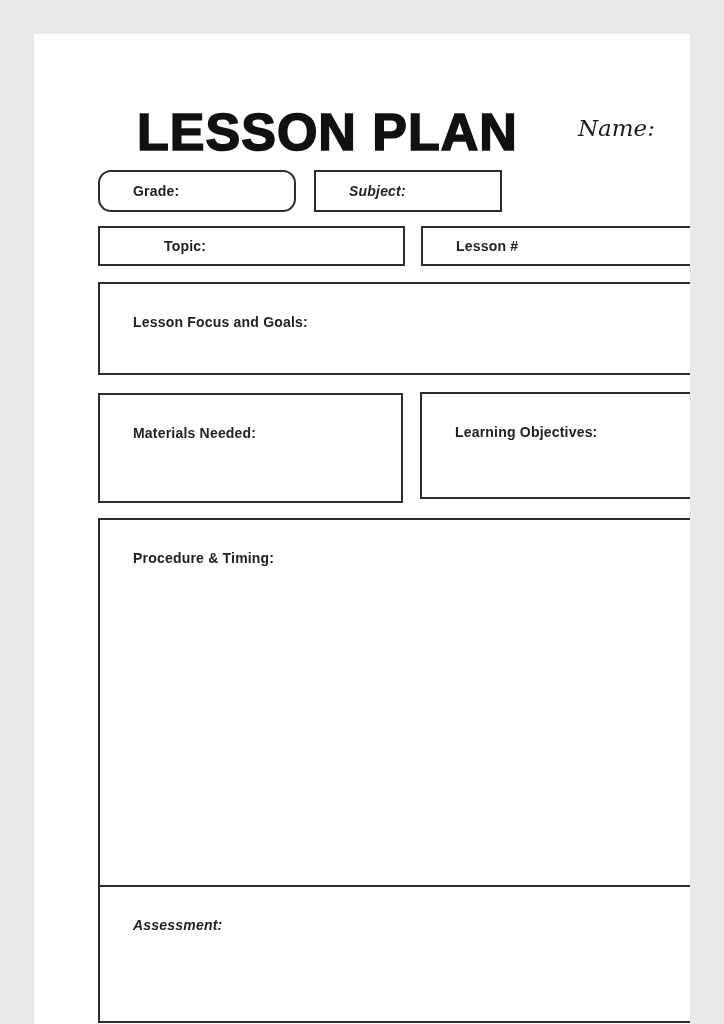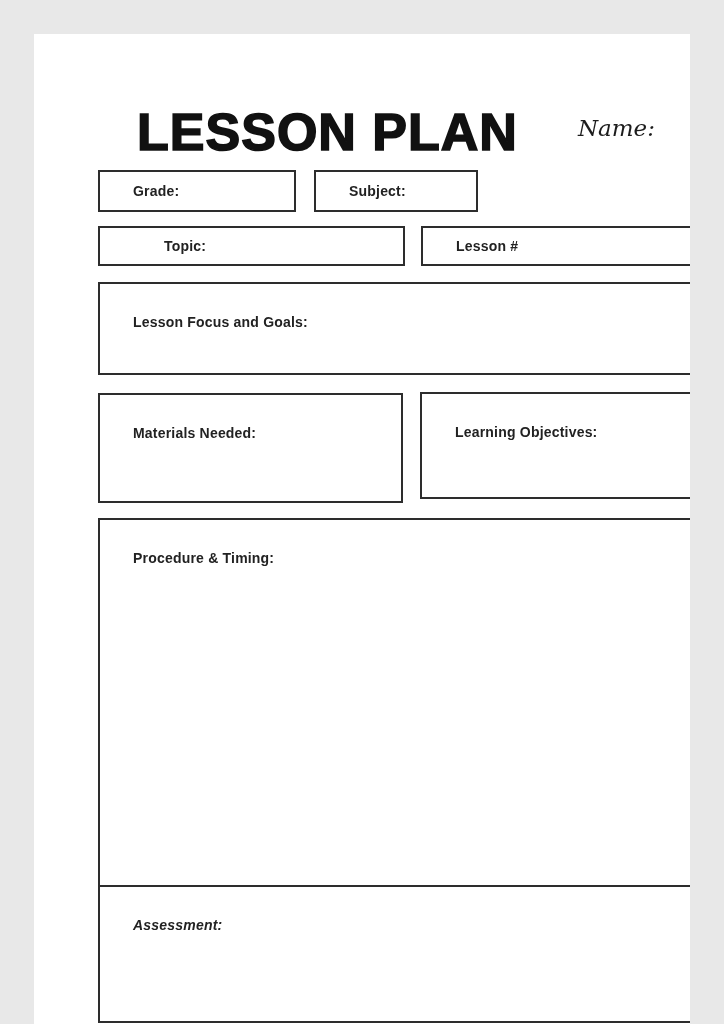--- a/index.html
+++ b/index.html
@@ -62,22 +62,22 @@
     letter-spacing: 0.2px;
     white-space: nowrap;
   }
 
   
   .box.small { align-items: center; padding-left: 16px; }
 
   
   .box.area { align-items: flex-start; padding: 13px 0 0 16px; }
 
-  .box.grade      { left: 47px;  top: 119px; width: 198px; height: 42px; }
-  .box.subject    { left: 263px; top: 119px; width: 164px; height: 42px; }
+  .box.grade      { left: 47px;  top: 119px; width: 198px; height: 42px; border-radius: 13px; }
+  .box.subject    { left: 263px; top: 119px; width: 188px; height: 42px; font-style: italic; }
   .box.date       { left: 479px; top: 119px; width: 198px; height: 42px; }
 
   .box.topic      { left: 47px;  top: 175px; width: 307px; height: 40px; padding-left: 47px; }
   .box.lesson-num { left: 370px; top: 175px; width: 307px; height: 40px; }
 
   .box.focus      { left: 47px;  top: 231px; width: 630px; height: 93px; }
 
   .box.materials  { left: 47px;  top: 342px; width: 305px; height: 110px; }
   .box.objectives { left: 369px; top: 341px; width: 308px; height: 107px; }
 

